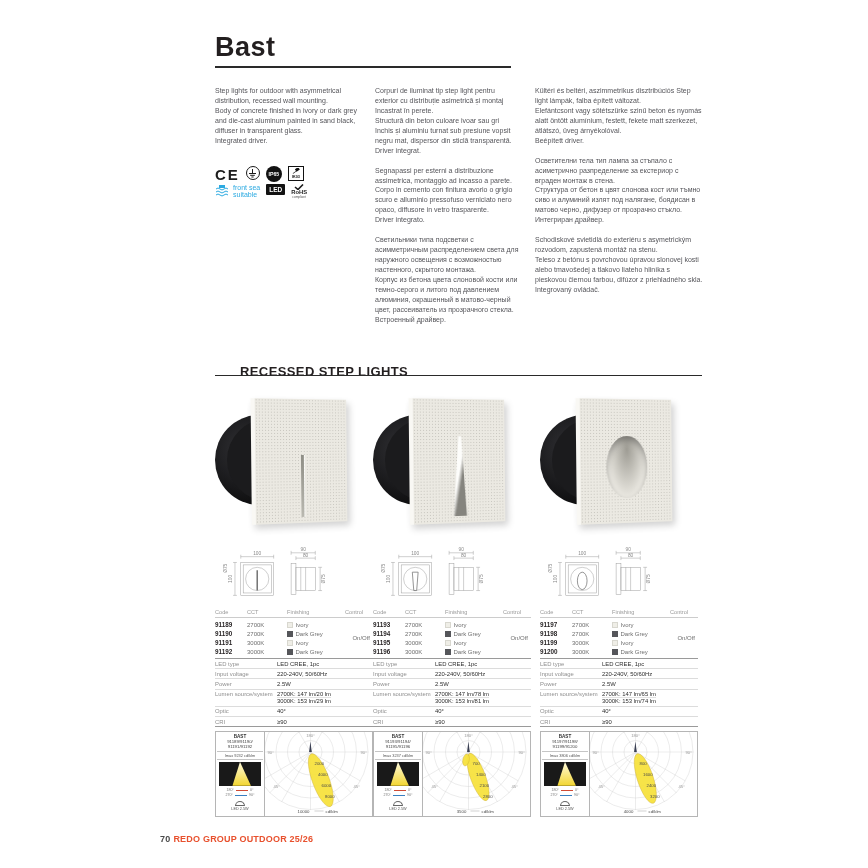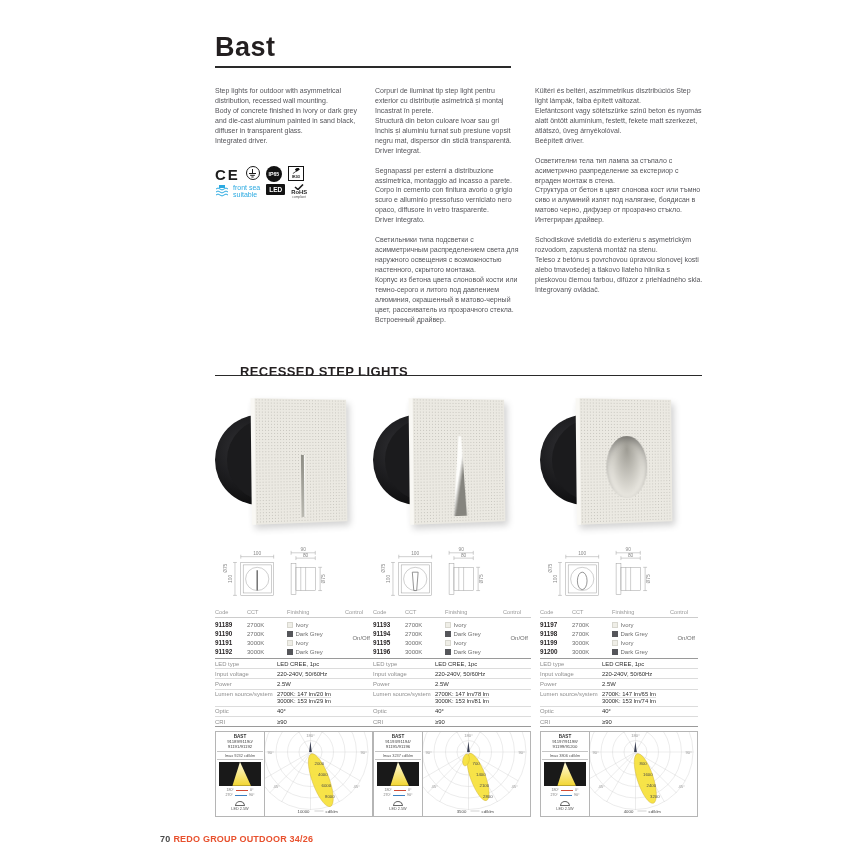--- a/index.html
+++ b/index.html
@@ -720,16 +720,16 @@
           <text class="rv" x="59.5" y="66">3200</text>
           <text class="rv" x="38" y="80.5" text-anchor="middle">4000</text>
           <line x1="47" y1="79" x2="56" y2="79" stroke="#888" stroke-width="0.4"></line>
           <text class="rv" x="58" y="80.5">cd/klm</text>
         </svg>
       </div>
     </div>
   </section>
 
   <div class="footer">
-    <span class="fp">70</span><span class="fb">REDO GROUP OUTDOOR 34/26</span>
+    <span class="fp">70</span><span class="fb">REDO GROUP OUTDOOR 25/26</span>
   </div>
 
 </div>
 
 </body></html>

